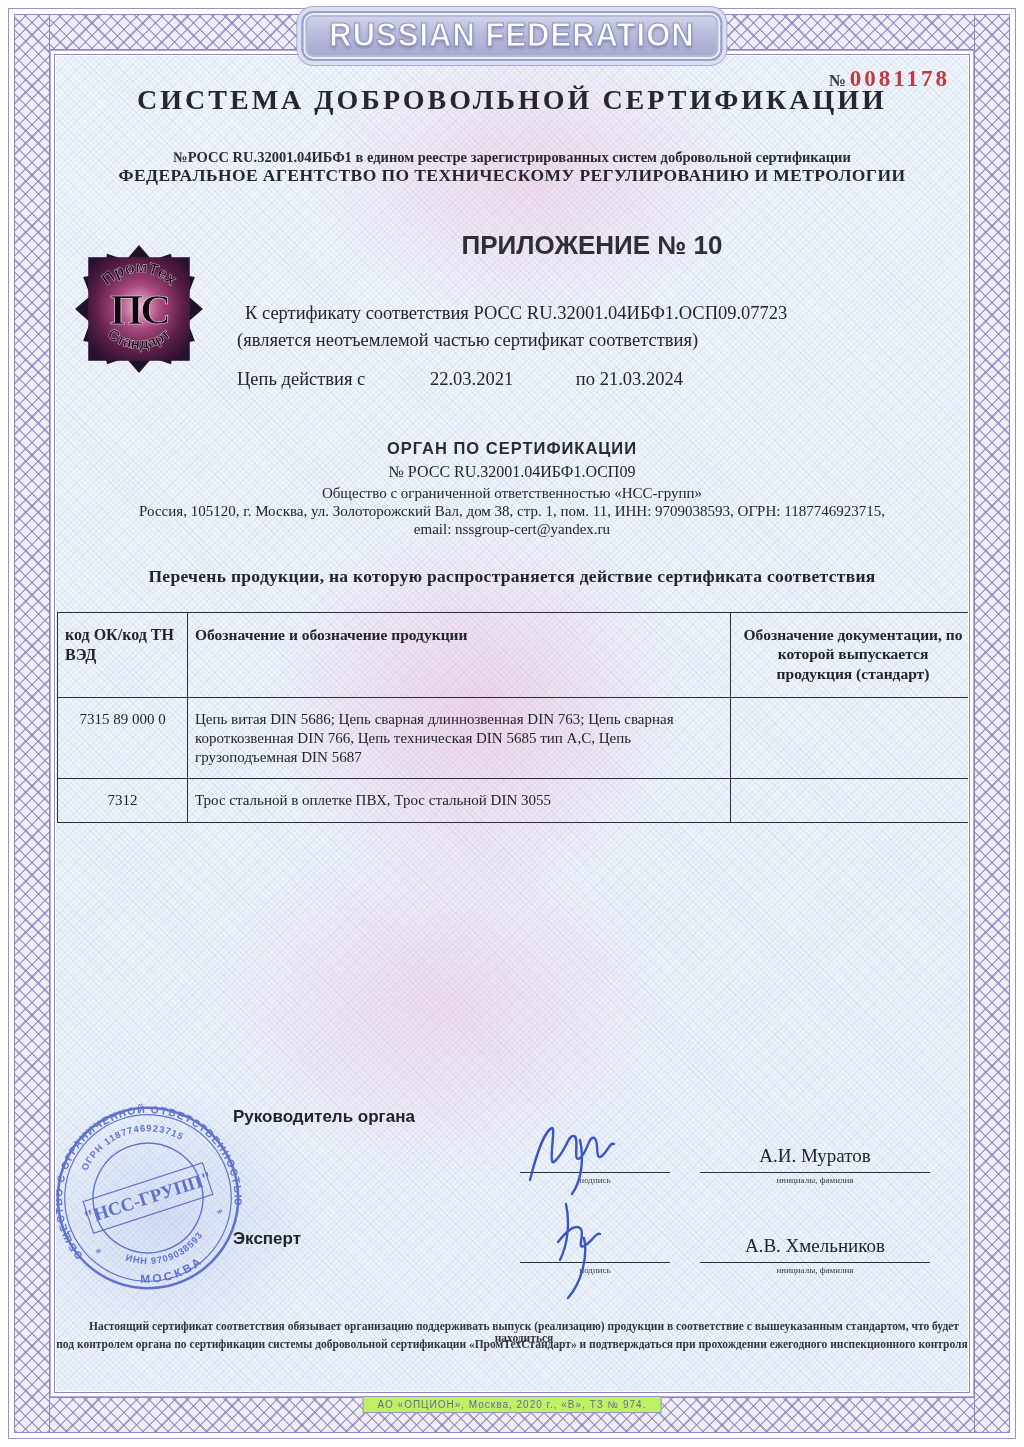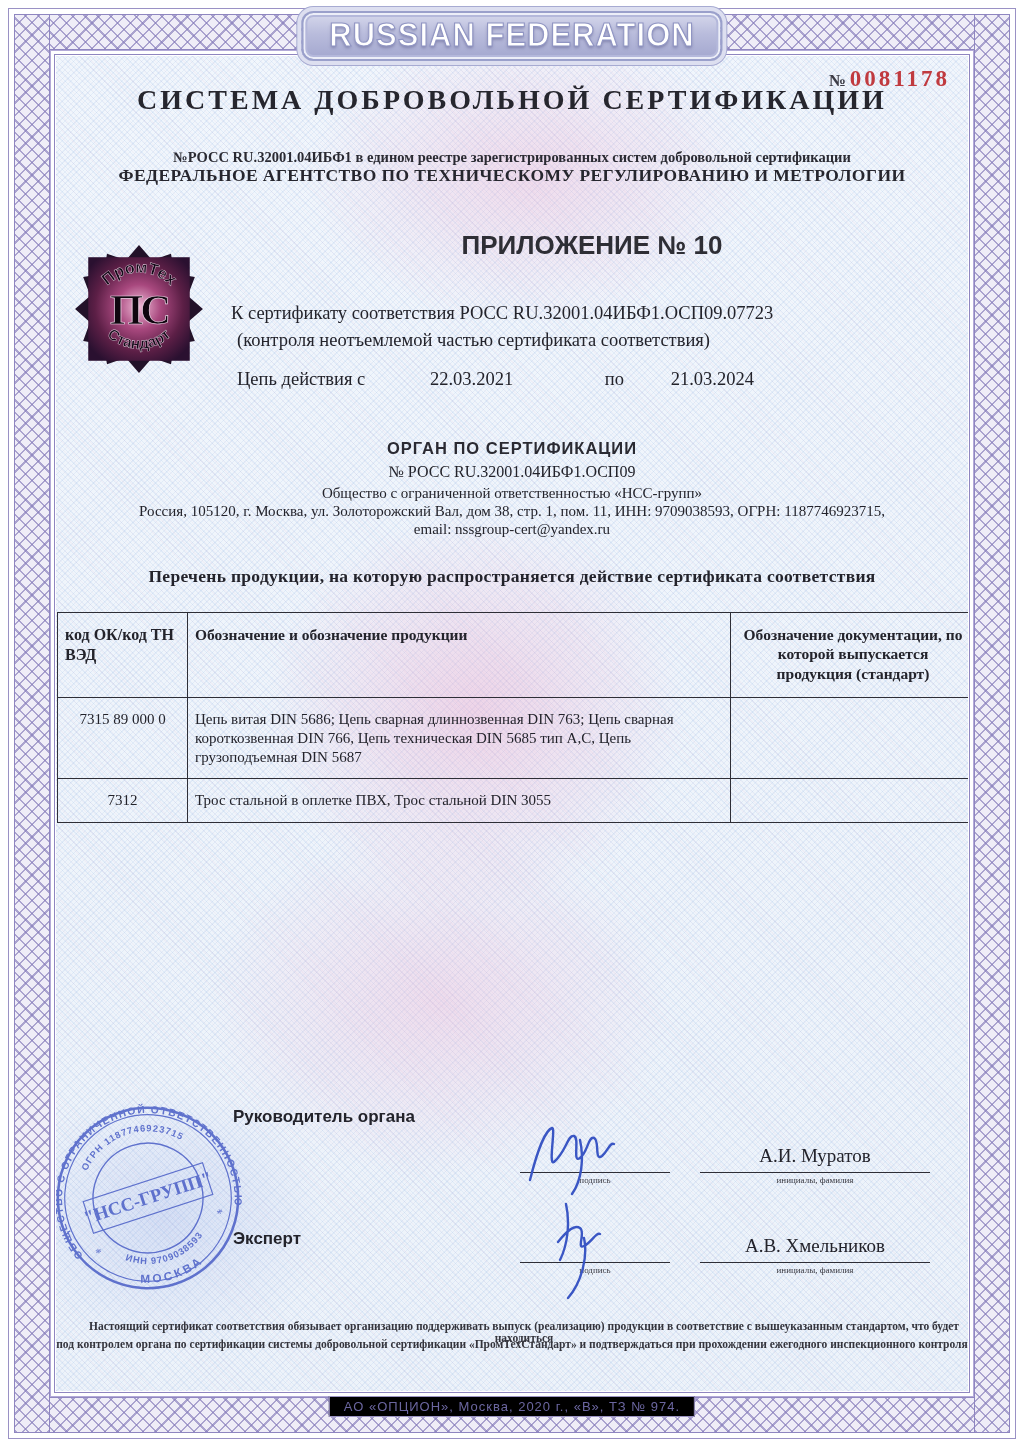--- a/index.html
+++ b/index.html
@@ -52,27 +52,27 @@
 
   
   .h1{top:28px;font-size:28px;font-weight:bold;letter-spacing:3px;color:#26262e;}
   .h2{top:60px;font-size:27px;font-weight:bold;letter-spacing:4px;color:#26262e;}
   .reg-line{top:93px;font-size:14.5px;font-weight:bold;color:#2a2a32;}
   .agency-line{top:109px;font-size:17.5px;font-weight:bold;letter-spacing:.4px;color:#26262e;}
 
   
   .appendix-title{top:174px;left:286px;width:500px;text-align:center;
     font-family:"Liberation Sans",sans-serif;font-weight:bold;font-size:26px;color:#2e2e35;}
-  .cert-line1{top:247px;left:175px;font-size:18.5px;}
+  .cert-line1{top:247px;left:189px;font-size:18.5px;}
   .cert-line2{top:274px;left:181px;font-size:18.5px;}
   .validity{top:313px;left:181px;font-size:18.5px;white-space:nowrap;}
   .validity span{display:inline-block;}
   .v-from{margin-left:60px;}
-  .v-po{margin-left:87px;}
-  .v-to{margin-left:42px;}
+  .v-po{margin-left:58px;}
+  .v-to{}
 
   
   .org-title{top:383px;font-family:"Liberation Sans",sans-serif;font-weight:bold;
     font-size:16.5px;letter-spacing:1px;color:#2a2a32;}
   .org-num{top:407px;font-size:16px;}
   .org-company{top:429px;font-size:15px;}
   .org-addr{top:447px;font-size:15px;}
   .org-email{top:465px;font-size:15px;}
 
   
@@ -101,22 +101,22 @@
   .stamp{position:absolute;left:-6px;top:1044px;opacity:.85;z-index:2;}
   .stamp text{fill:#4a5ec6;}
 
   
   .logo{position:absolute;left:17px;top:186px;}
 
   
   .fine1{top:1264px;font-size:11.5px;font-weight:bold;color:#34343c;padding-left:24px;}
   .fine2{top:1282px;font-size:11.5px;font-weight:bold;color:#34343c;}
   .print-box{position:absolute;top:1396px;left:50%;transform:translateX(-50%);
-    background:#000000;border:1px solid #9a93c2;padding:2px 14px;z-index:6;
-    font-family:"Liberation Sans",sans-serif;font-size:13px;letter-spacing:1px;color:#6b66a0;white-space:nowrap;}
+    background:#bef264;border:1px solid #9a93c2;padding:2px 14px;z-index:6;
+    font-family:"Liberation Sans",sans-serif;font-size:10px;letter-spacing:1px;color:#6b66a0;white-space:nowrap;}
 </style>
 </head>
 <body>
 
 <div class="outer-line"></div>
 <div class="band band-top"></div>
 <div class="band band-bottom"></div>
 <div class="band band-left"></div>
 <div class="band band-right"></div>
 <div class="frame-outer"></div>
@@ -154,21 +154,21 @@
       <textPath href="#logoTop" startOffset="50%" text-anchor="middle">ПромТех</textPath>
     </text>
     <text font-family="Liberation Sans, sans-serif" font-size="15" font-weight="bold" fill="#130a18" stroke="#e9cfe2" stroke-width="0.4">
       <textPath href="#logoBot" startOffset="50%" text-anchor="middle">Стандарт</textPath>
     </text>
     <text x="65" y="81" text-anchor="middle" font-family="Liberation Serif, serif" font-size="42" font-weight="bold" fill="#0f060f" stroke="#e9cfe2" stroke-width="0.7" letter-spacing="-3">ПС</text>
   </svg>
 
   <div class="abs appendix-title">ПРИЛОЖЕНИЕ № 10</div>
   <div class="abs cert-line1">К сертификату соответствия РОСС RU.32001.04ИБФ1.ОСП09.07723</div>
-  <div class="abs cert-line2">(контроля неотъемлемой частью сертификата соответствия)</div>
+  <div class="abs cert-line2">(является неотъемлемой частью сертификат соответствия)</div>
 
   <div class="abs validity">
     <span>Цепь действия с</span>
     <span class="v-from">22.03.2021</span>
     <span class="v-po">по</span>
     <span class="v-to">21.03.2024</span>
   </div>
 
   <div class="abs ctr org-title">ОРГАН ПО СЕРТИФИКАЦИИ</div>
   <div class="abs ctr org-num">№ РОСС RU.32001.04ИБФ1.ОСП09</div>

